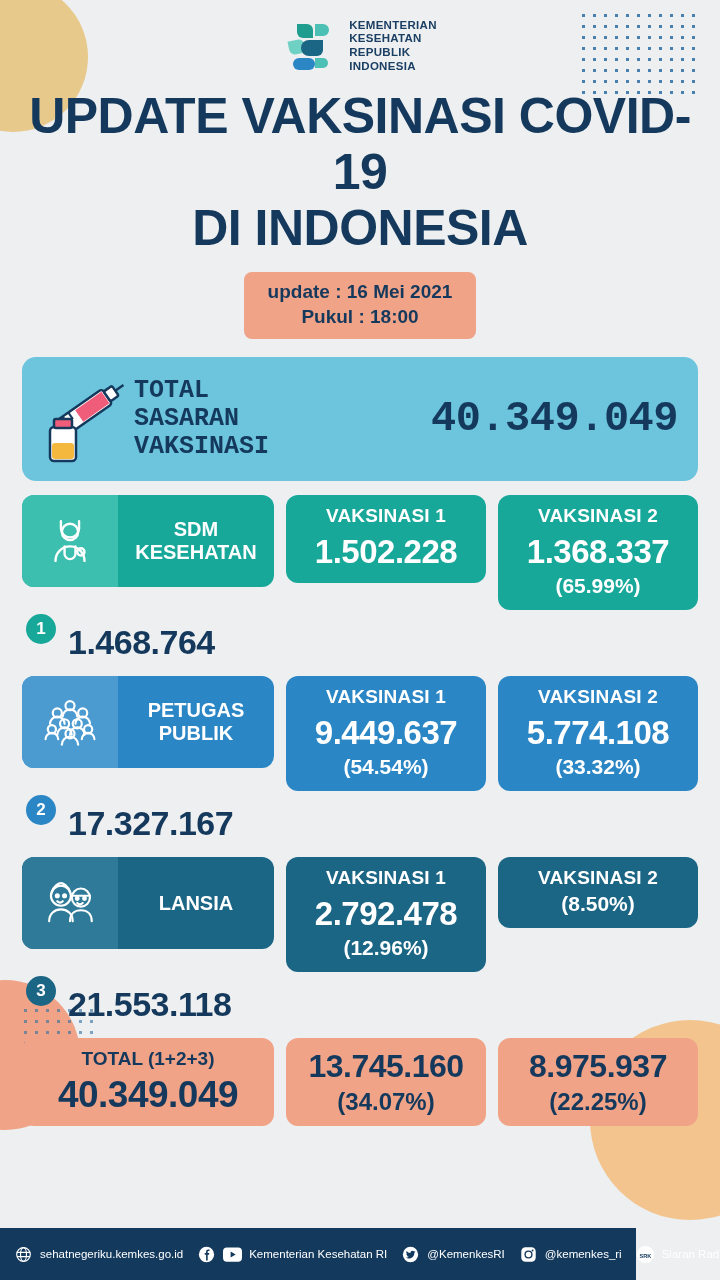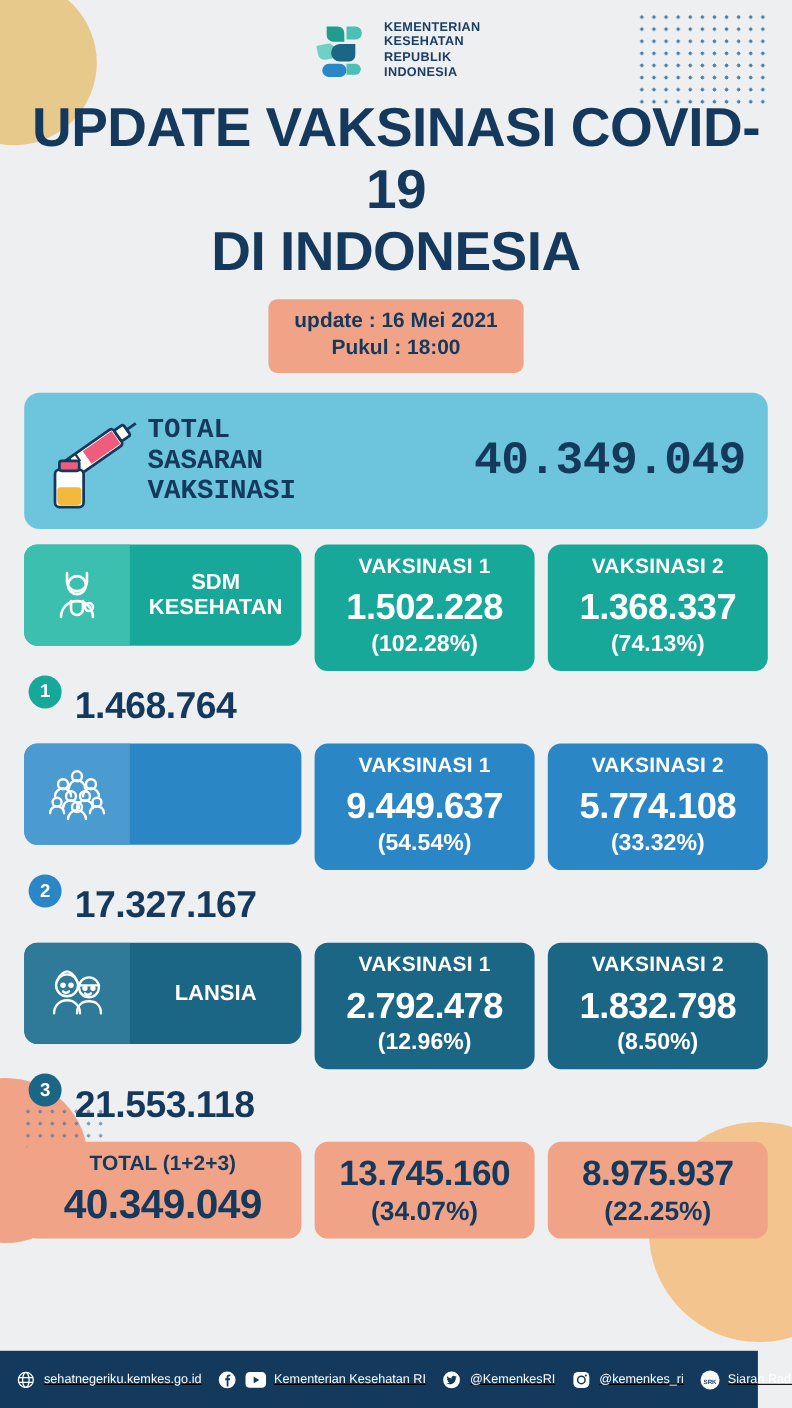--- a/index.html
+++ b/index.html
@@ -119,23 +119,23 @@
   .grand-cell {
     flex: 1; background: #f0a387; border-radius: 12px; color: #15395c;
     display: flex; flex-direction: column; align-items: center; justify-content: center;
     padding: 10px 4px;
   }
   .grand-cell .val { font-weight: bold; font-size: 32px; letter-spacing: -0.5px; }
   .grand-cell .pct { font-weight: bold; font-size: 24px; margin-top: 3px; }
 
   
   .footer {
-    position: absolute; left: 0; bottom: 0; width: 689px; height: 52px;
+    position: absolute; left: 0; bottom: 0; width: 636px; height: 52px;
     background: #13395c; display: flex; align-items: center; gap: 7px;
-    padding: 0 14px; z-index: 5; text-decoration: underline;
+    padding: 0 14px; z-index: 5;
   }
   .footer-item { display: flex; align-items: center; gap: 6px; color: #fff; font-size: 11.5px; white-space: nowrap; }
   .f-ico { width: 19px; height: 19px; flex: none; display: flex; align-items: center; justify-content: center; }
   .f-sep { width: 6px; }
 </style>
 </head>
 <body>
 
 <div id="page">
   <div class="blob blob-tl"></div>
@@ -212,26 +212,25 @@
 KESEHATAN</span>
           </div>
           <div class="cat-total-row">
             <span class="badge-num" style="background:#17a89a;">1</span>
             <span class="cat-total">1.468.764</span>
           </div>
         </div>
         <div class="dose-card" style="background:#17a89a;">
           <div class="dose-label">VAKSINASI 1</div>
           <div class="dose-value">1.502.228</div>
-          <div class="dose-pct">(102.28%)</div>
         </div>
         <div class="dose-card" style="background:#17a89a;">
           <div class="dose-label">VAKSINASI 2</div>
           <div class="dose-value">1.368.337</div>
-          <div class="dose-pct">(74.13%)</div>
+          <div class="dose-pct">(65.99%)</div>
         </div>
       </div>
     </div>
 
     <div class="group">
       <div class="group-grid">
         <div class="left-col">
           <div class="cat-card" style="background:#2b86c5;">
             <span class="cat-icon" style="background:#4b9bd1;">
               <svg viewBox="0 0 64 64" width="58" height="58" fill="none" stroke="#ffffff" stroke-width="2.4" stroke-linecap="round">
@@ -246,20 +245,22 @@
                 <circle cx="40" cy="34" r="5"></circle>
                   <path d="M32 46c0-4.4 3.6-8 8-8s8 3.6 8 8"></path>
                 <circle cx="12" cy="40" r="4.5"></circle>
                   <path d="M5 51c0-4 3.2-7 7-7s7 3 7 7"></path>
                 <circle cx="52" cy="40" r="4.5"></circle>
                   <path d="M45 51c0-4 3.2-7 7-7s7 3 7 7"></path>
                 <circle cx="32" cy="45" r="5"></circle>
                   <path d="M23 57c0-4.4 4-9 9-9s9 4.6 9 9"></path>
               </svg>
             </span>
+            <span class="cat-name">PETUGAS
+PUBLIK</span>
           </div>
           <div class="cat-total-row">
             <span class="badge-num" style="background:#2b86c5;">2</span>
             <span class="cat-total">17.327.167</span>
           </div>
         </div>
         <div class="dose-card" style="background:#2b86c5;">
           <div class="dose-label">VAKSINASI 1</div>
           <div class="dose-value">9.449.637</div>
           <div class="dose-pct">(54.54%)</div>
@@ -299,21 +300,20 @@
             <span class="cat-total">21.553.118</span>
           </div>
         </div>
         <div class="dose-card" style="background:#1b6585;">
           <div class="dose-label">VAKSINASI 1</div>
           <div class="dose-value">2.792.478</div>
           <div class="dose-pct">(12.96%)</div>
         </div>
         <div class="dose-card" style="background:#1b6585;">
           <div class="dose-label">VAKSINASI 2</div>
-          <div class="dose-value">1.832.798</div>
           <div class="dose-pct">(8.50%)</div>
         </div>
       </div>
     </div>
 
     <div class="grand">
       <div class="grand-left">
         <div class="lbl">TOTAL (1+2+3)</div>
         <div class="val">40.349.049</div>
       </div>

